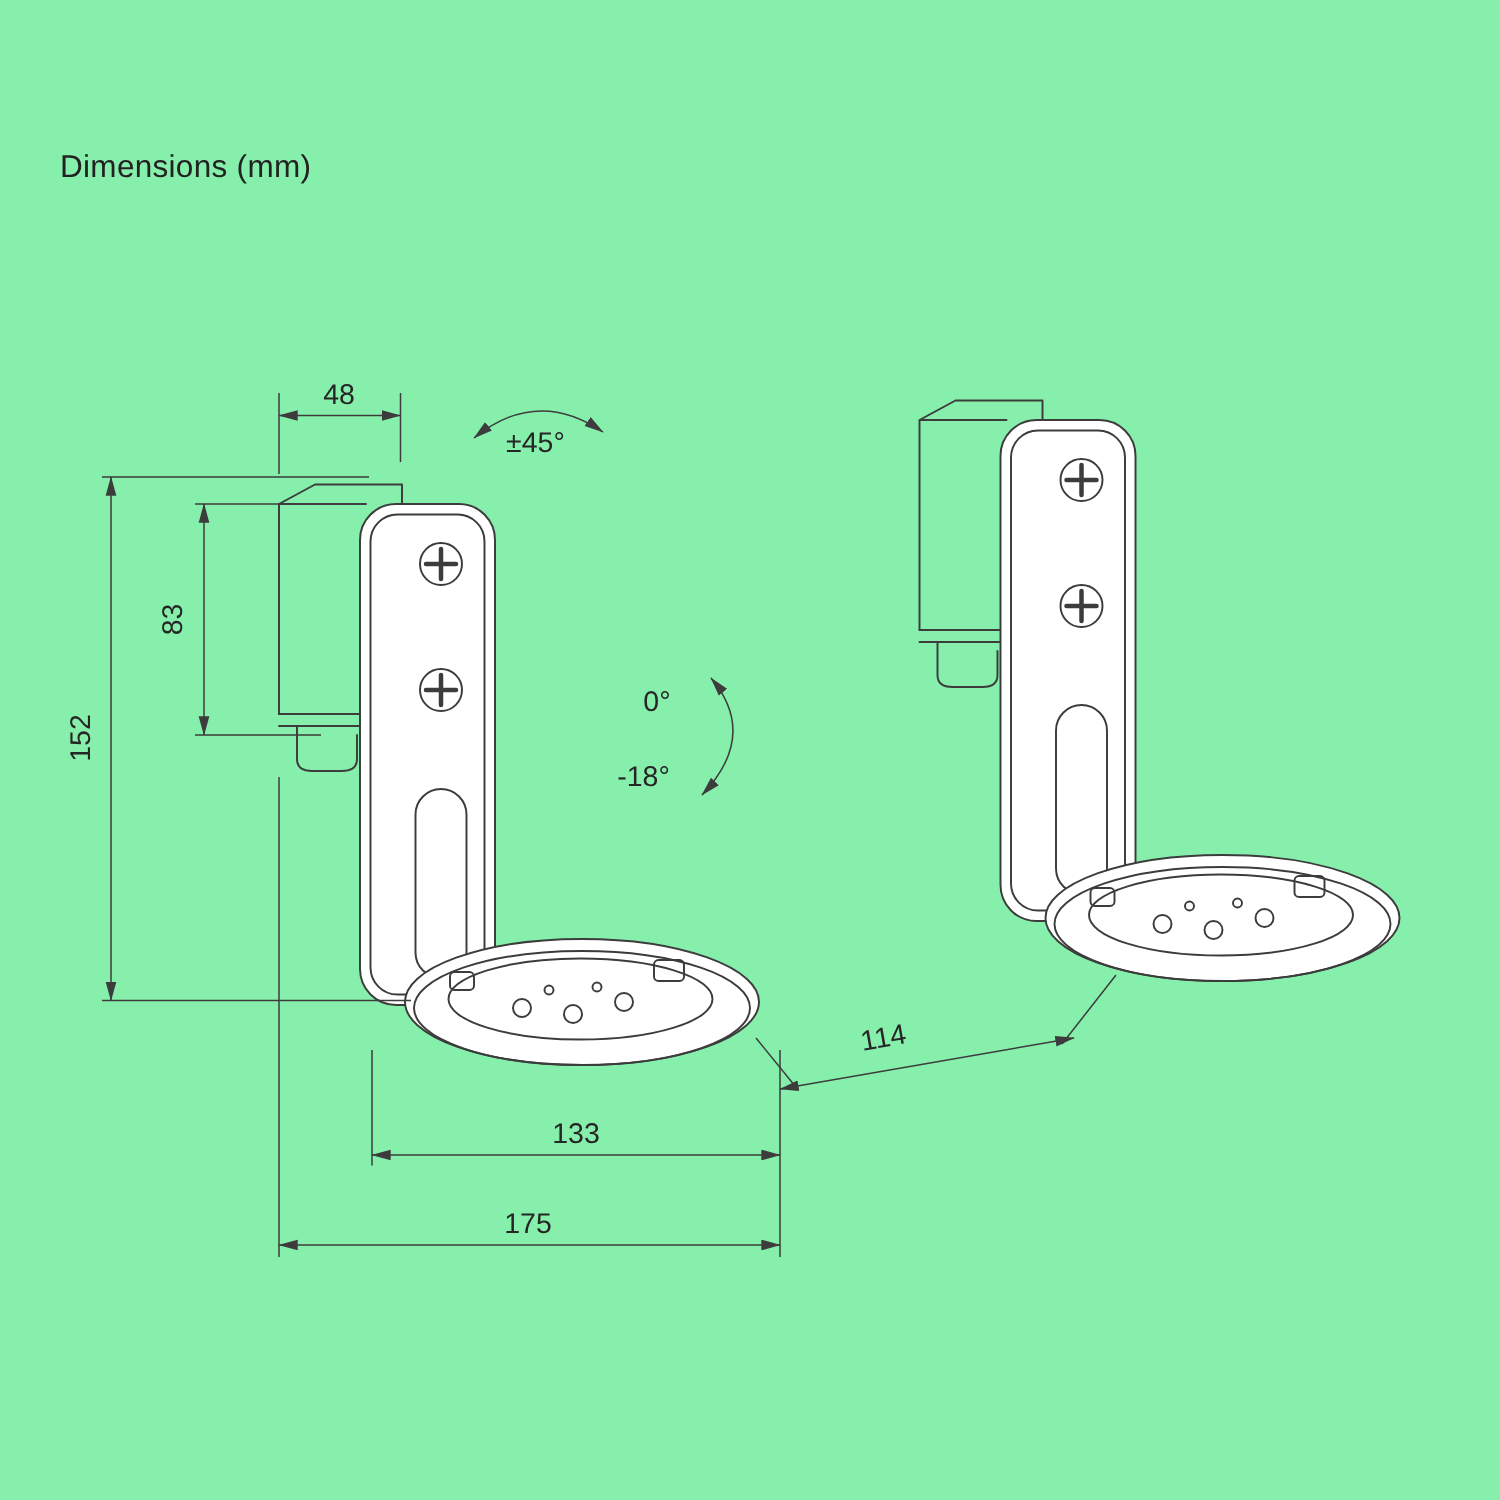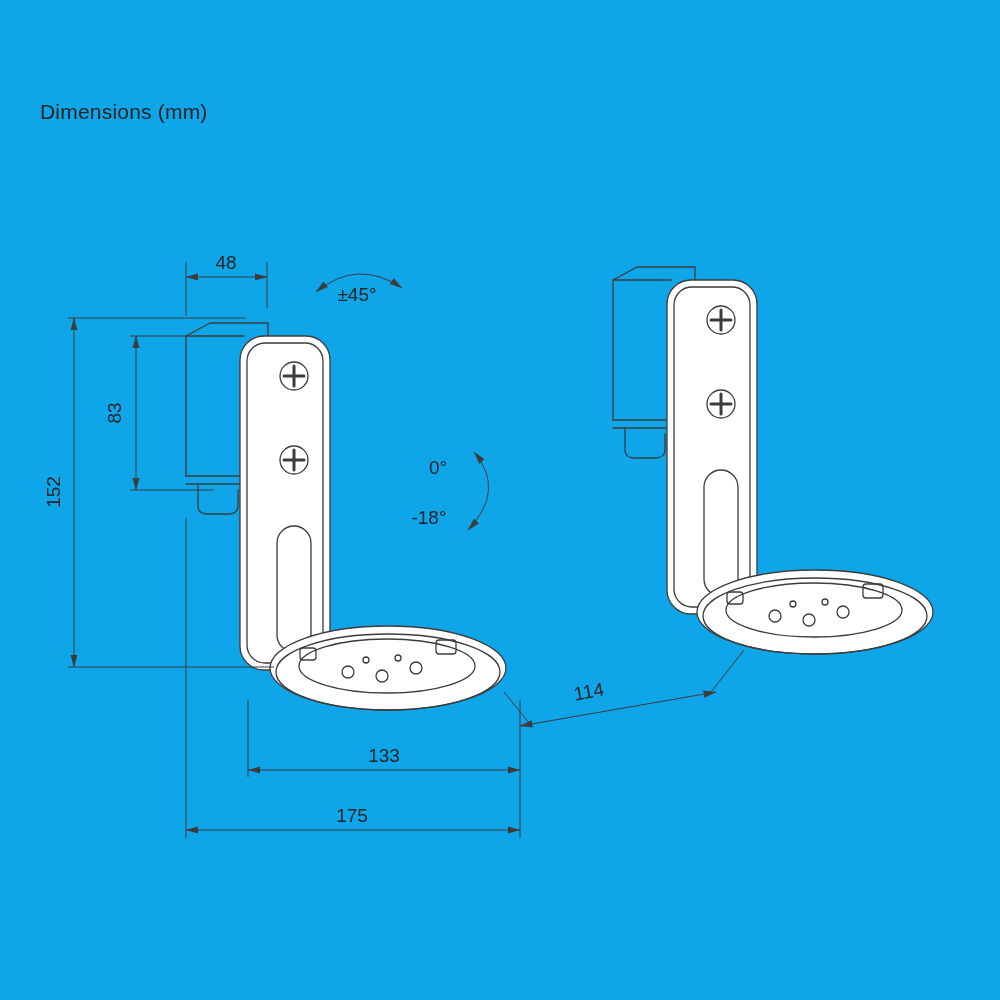--- a/index.html
+++ b/index.html
@@ -1,16 +1,16 @@
 <!DOCTYPE html>
 <html><head>
 <meta charset="utf-8">
 <style>
   html,body{margin:0;padding:0;background:#ffffff;}
-  .canvas{position:relative;width:1000px;height:1000px;background:#0ea5e9;overflow:hidden;
+  .canvas{position:relative;width:1000px;height:1000px;background:#86efac;overflow:hidden;
           font-family:"Liberation Sans",sans-serif;}
   .title{position:absolute;left:40px;top:100px;font-size:21px;color:#222;letter-spacing:.2px;}
   svg{position:absolute;left:0;top:0;}
   svg text{font-family:"Liberation Sans",sans-serif;font-size:19px;fill:#262626;}
   .part{stroke:#3c3c3c;stroke-width:1.3;fill:none;stroke-linecap:round;stroke-linejoin:round;}
   .partfill{stroke:#3c3c3c;stroke-width:1.3;fill:#ffffff;stroke-linejoin:round;}
   .dim{stroke:#3c3c3c;stroke-width:1;fill:none;}
   .cross{stroke:#3c3c3c;stroke-width:3;fill:none;stroke-linecap:round;}
 </style>
 </head>

